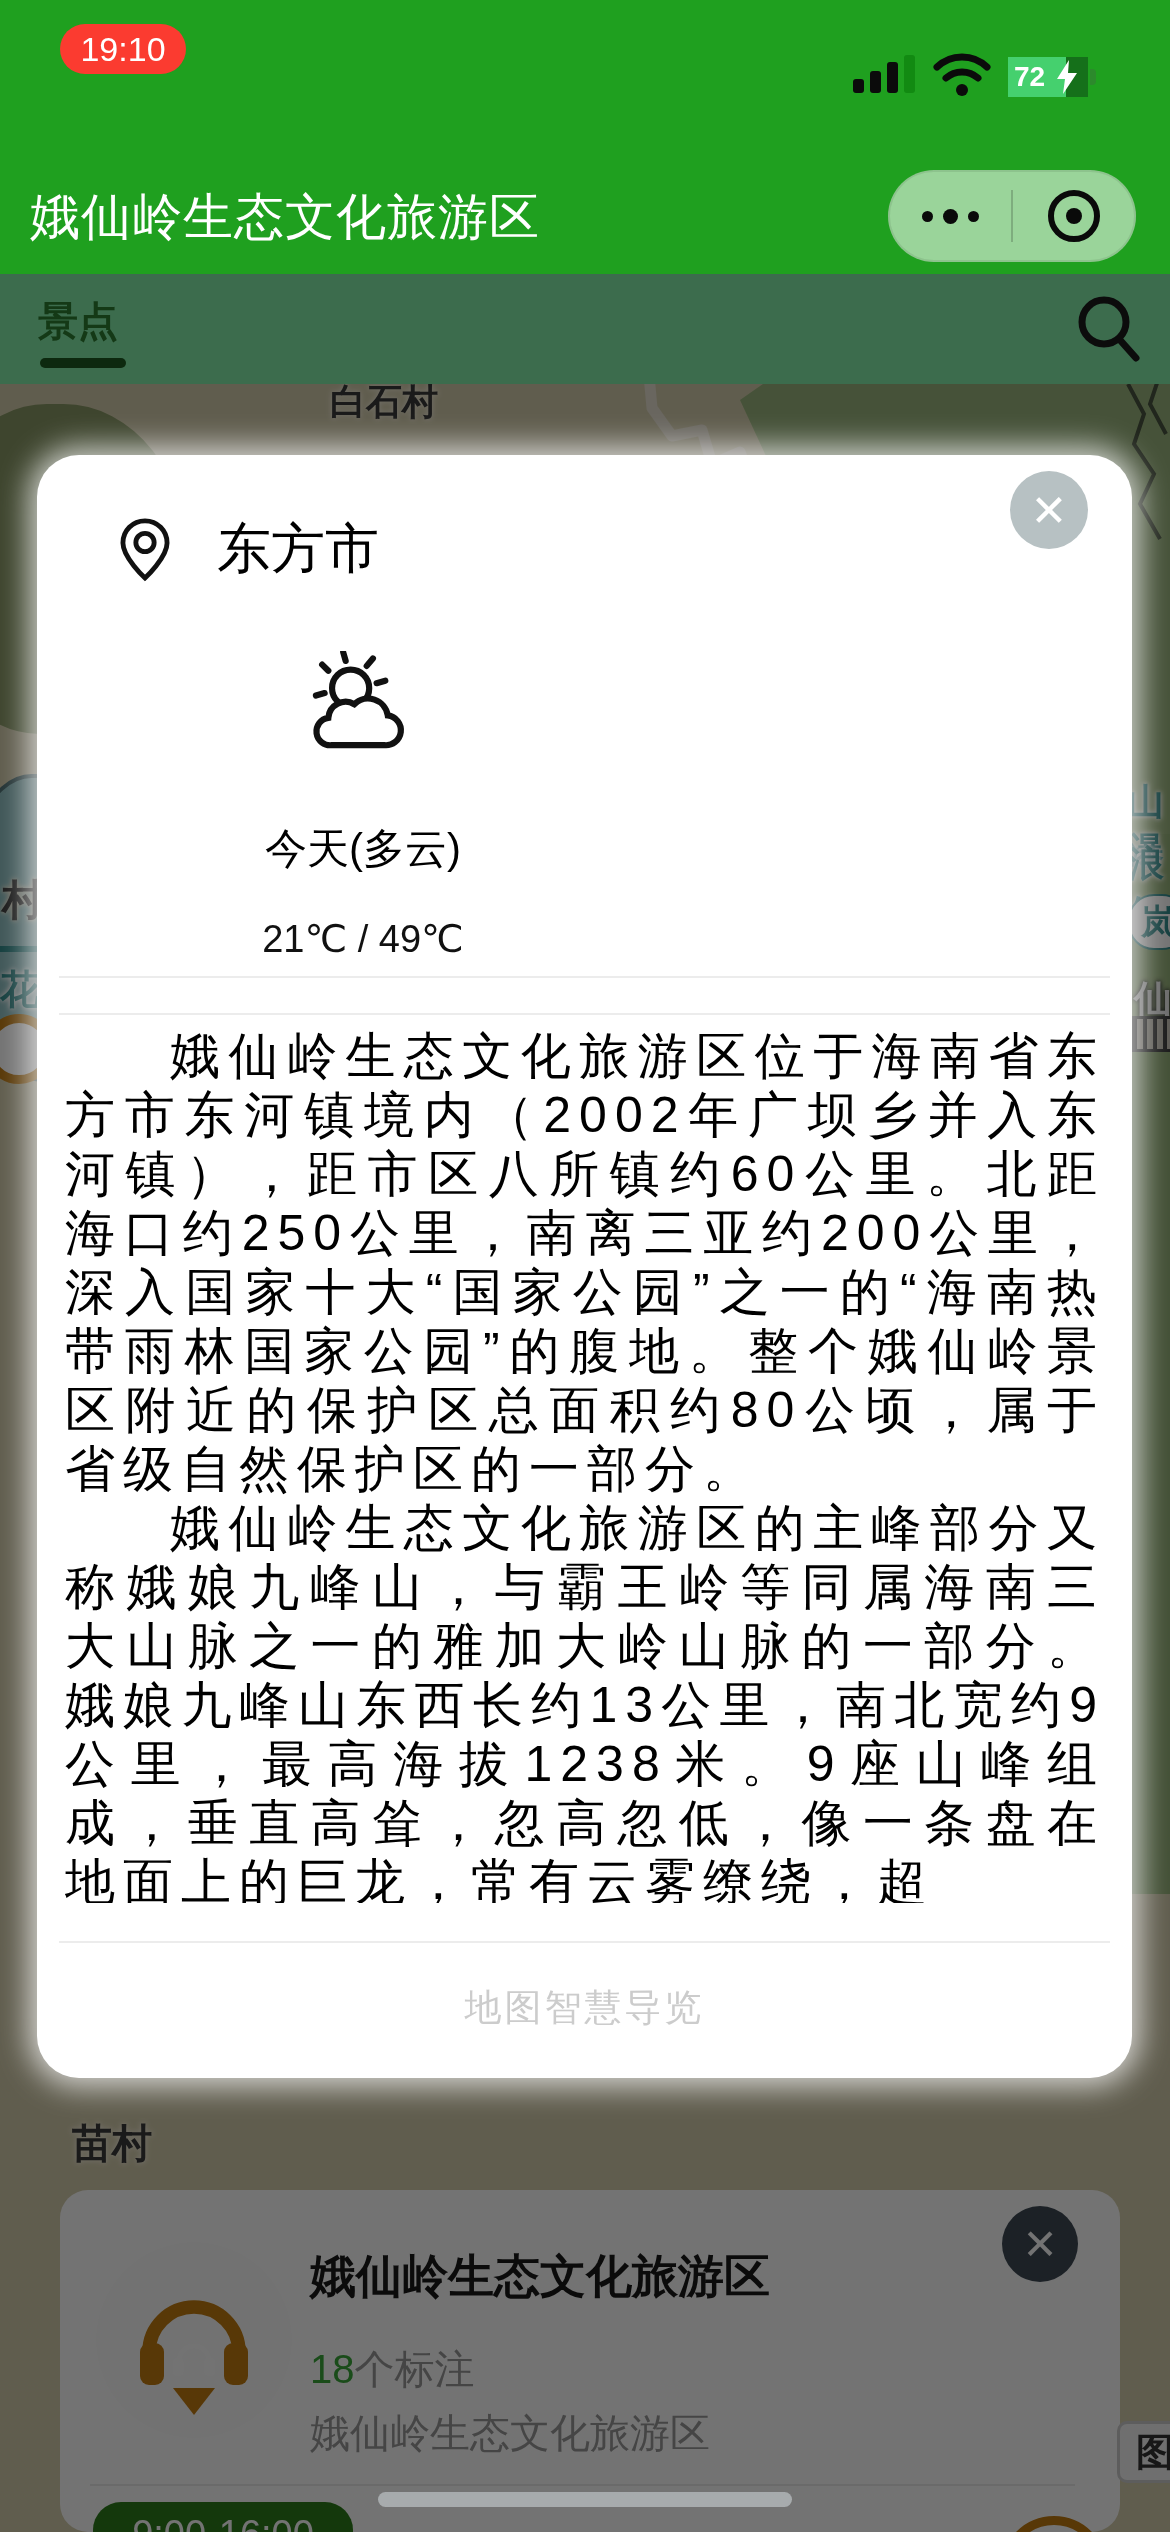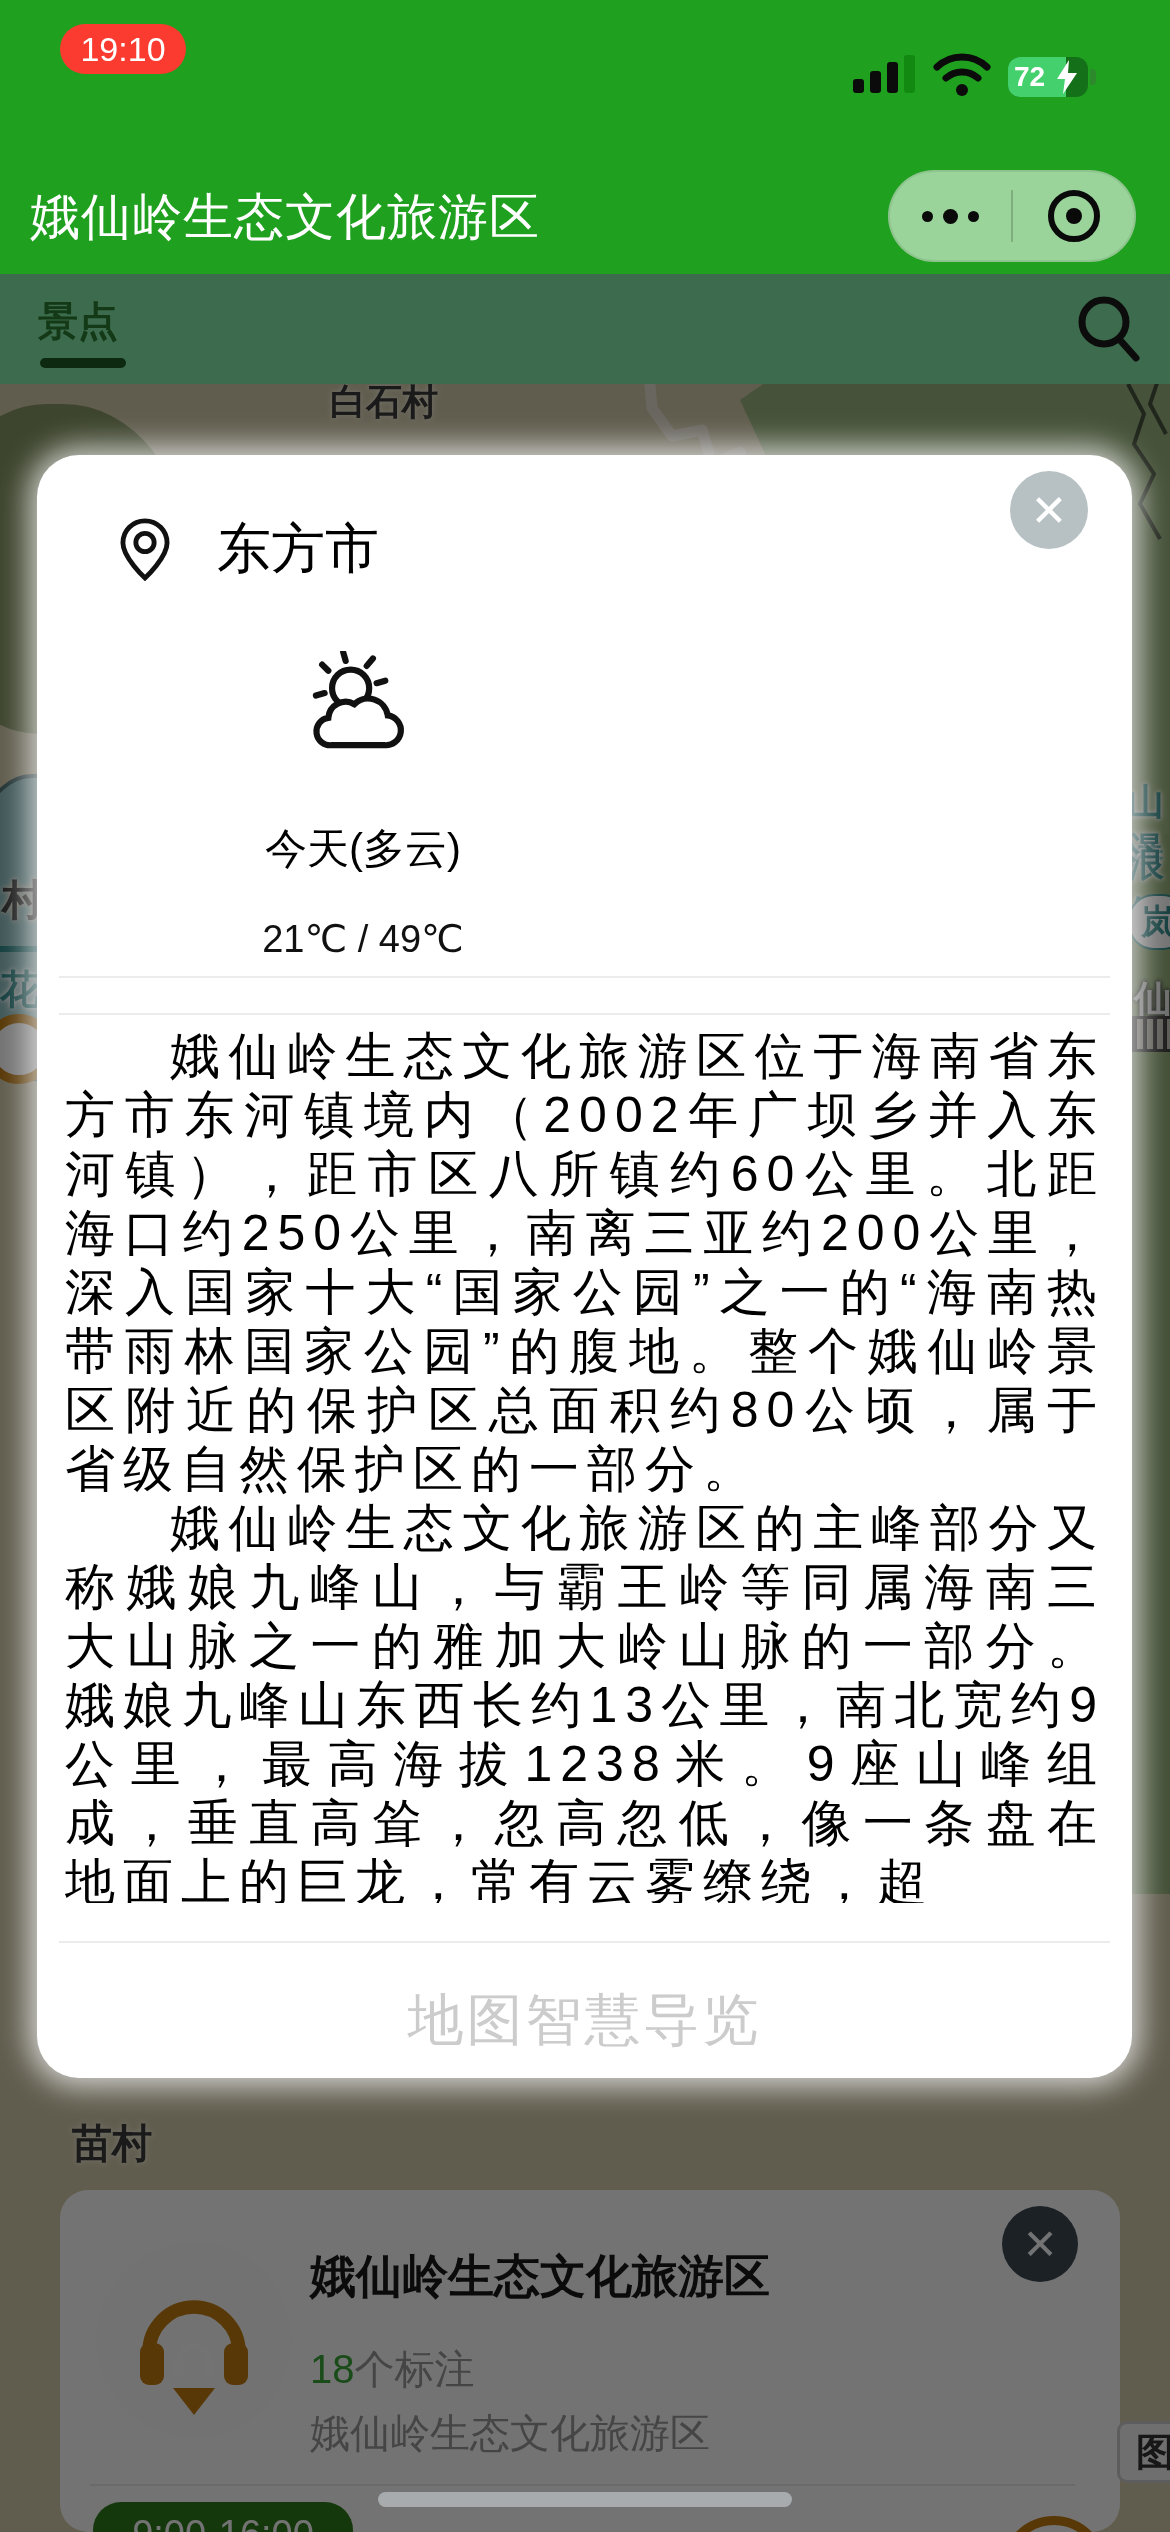--- a/index.html
+++ b/index.html
@@ -25,21 +25,21 @@
   
   #tabbar{position:absolute;left:0;top:274px;width:1170px;height:110px;background:#86efac;}
   #tab-active{position:absolute;left:38px;top:20px;font-size:40px;font-weight:bold;color:#2d7f32;}
   #tab-underline{position:absolute;left:40px;top:84px;width:86px;height:10px;border-radius:5px;background:#1d5c22;}
 
   
   #header{position:absolute;left:0;top:0;width:1170px;height:274px;background:#1fa01f;z-index:40;}
   #time-pill{position:absolute;left:60px;top:24px;width:126px;height:50px;background:#fb3b30;border-radius:25px;
     color:#fff;font-size:34px;font-weight:normal;display:flex;align-items:center;justify-content:center;}
   .sigbar{position:absolute;bottom:0;width:11px;background:#0b0b0b;border-radius:3px;}
-  #battery{position:absolute;left:1008px;top:57px;width:80px;height:40px;border-radius:12px;background:#15701a;overflow:hidden;}
+  #battery{position:absolute;left:1008px;top:57px;width:80px;height:40px;border-radius:0;background:#15701a;overflow:hidden;}
   #battery-fill{position:absolute;left:0;top:0;width:72%;height:100%;background:#45d06e;}
   #battery-num{position:absolute;left:6px;top:4px;color:#fff;font-size:28px;font-weight:bold;}
   #battery-nub{position:absolute;left:1090px;top:69px;width:6px;height:16px;background:#2c8a2c;border-radius:0 4px 4px 0;}
   #nav-title{position:absolute;left:30px;top:184px;color:#fff;font-size:50px;letter-spacing:1px;}
   #capsule{position:absolute;left:888px;top:170px;width:244px;height:88px;background:rgba(255,255,255,0.55);
     border:2px solid rgba(0,0,0,0.08);border-radius:46px;display:flex;align-items:center;}
   #capsule .half{flex:1;display:flex;align-items:center;justify-content:center;height:100%;}
   #capsule .vdiv{width:2px;height:52px;background:rgba(0,0,0,0.18);}
   .dot{width:11px;height:11px;border-radius:50%;background:#0a0a0a;margin:0 5px;}
   .dot.mid{width:15px;height:15px;}
@@ -56,21 +56,21 @@
     color:#fff;font-size:44px;display:flex;align-items:center;justify-content:center;}
   #city-row{position:absolute;left:80px;top:58px;display:flex;align-items:center;}
   #city-name{font-size:54px;color:#000;font-weight:500;margin-left:44px;}
   .wcol{position:absolute;top:196px;width:360px;text-align:center;}
   .wcol .wday{font-size:42px;font-weight:normal;color:#000;margin-top:62px;}
   .wcol .wtemp{font-size:38px;color:#111;margin-top:40px;}
   .hairline{position:absolute;left:22px;width:1051px;height:2px;background:#ececec;}
   #desc{position:absolute;left:28px;top:572px;width:1040px;height:876px;overflow:hidden;
     font-size:50px;line-height:59px;color:#000;text-align:justify;text-justify:inter-character;letter-spacing:8px;}
   #desc p{margin:0;text-indent:2.1em;}
-  #watermark{position:absolute;left:0;top:1528px;width:100%;text-align:center;font-size:56px;color:#ccc;letter-spacing:3px;}
+  #watermark{position:absolute;left:0;top:1528px;width:100%;text-align:center;font-size:37px;color:#ccc;letter-spacing:3px;}
 
   
   #bcard{position:absolute;left:60px;top:2190px;width:1060px;height:342px;background:#fff;border-radius:28px;}
   #bcard-avatar{position:absolute;left:36px;top:52px;width:196px;height:196px;border-radius:50%;background:#fdfdfd;
     display:flex;align-items:center;justify-content:center;overflow:hidden;}
   #bcard-title{position:absolute;left:250px;top:56px;font-size:46px;font-weight:bold;color:#1a1a1a;}
   #bcard-count{position:absolute;left:250px;top:152px;font-size:40px;}
   #bcard-count .num{color:#3aa83a;}
   #bcard-count .suf{color:#9a9a9a;}
   #bcard-sub{position:absolute;left:250px;top:216px;font-size:40px;color:#9a9a9a;}

